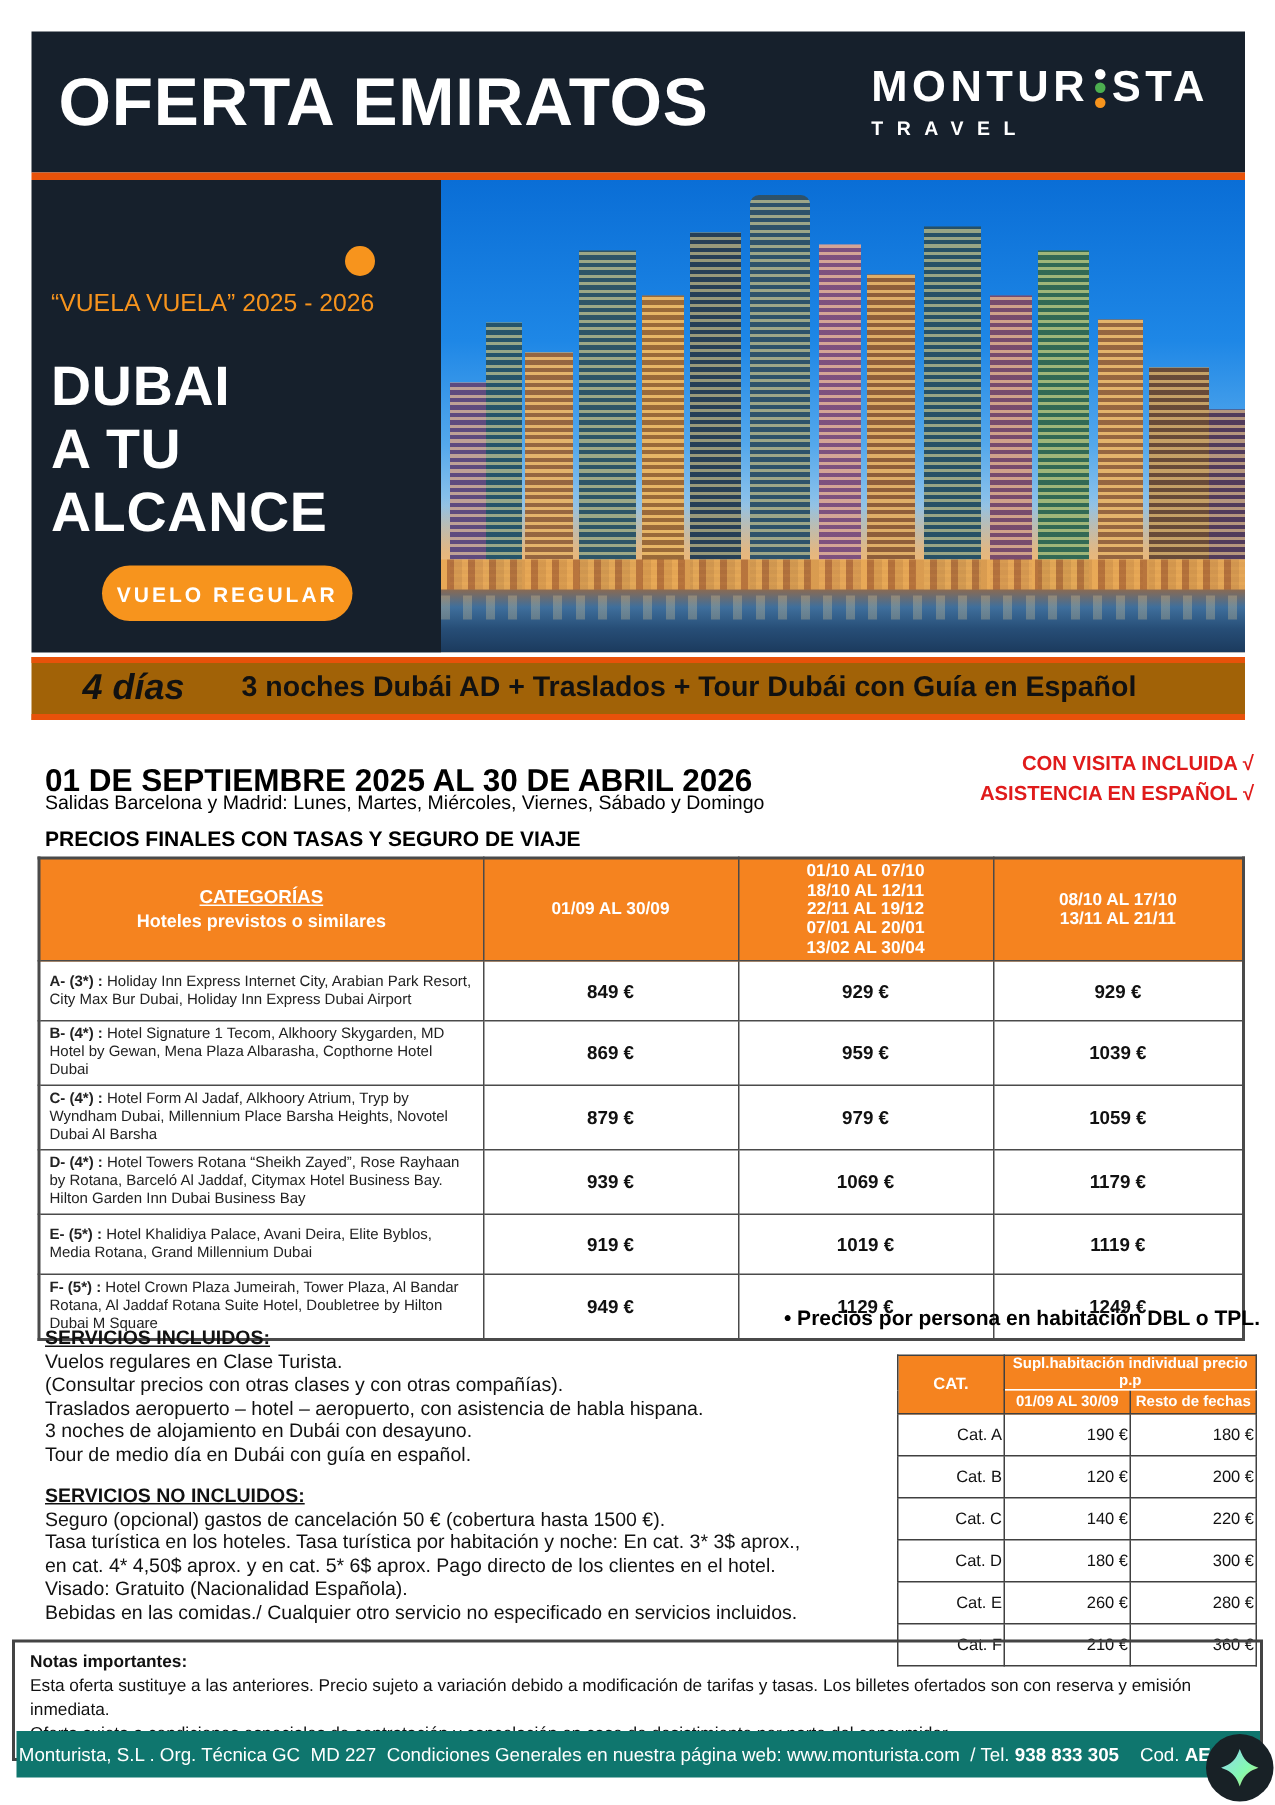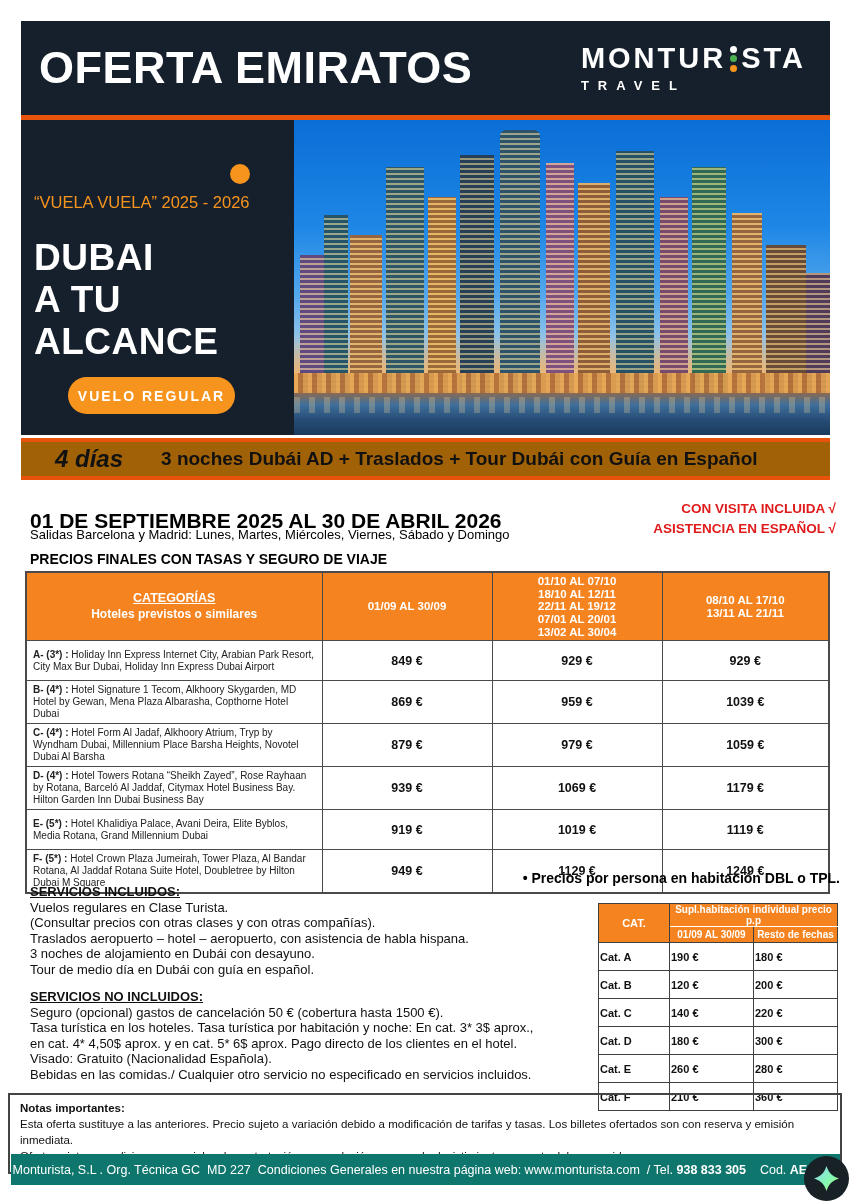--- a/index.html
+++ b/index.html
@@ -105,21 +105,21 @@
   .svc-block2 { margin-top:12px; }
 
   
   .suppl { position:absolute; left:598px; top:903px; width:240px; border-collapse:collapse;
            border:1px solid #333; table-layout:fixed; }
   .suppl th, .suppl td { border:1px solid #404040; }
   .suppl thead th { background:#f5831f; color:#fff; font-weight:bold; padding:0; }
   .suppl th.cat-h { font-size:11px; width:70px; }
   .suppl th.span-h { font-size:10px; height:15px; border-bottom:1px solid #fff; }
   .suppl th.sub-h { font-size:10px; height:15px; border-left:1px solid #fff; }
-  .suppl td { text-align:left; font-weight:bold; font-size:11px; color:#111; height:25px; }
+  .suppl td { text-align:right; font-weight:normal; font-size:11px; color:#111; height:25px; }
 
   
   .notes-box { position:absolute; left:8px; top:1093px; width:834px; box-sizing:border-box;
                border:2px solid #444; padding:5px 10px 8px; font-size:11.5px; line-height:1.4; color:#111; }
   .notes-heading { font-weight:bold; }
   .footer-bar { position:absolute; left:11px; top:1154px; width:829px; height:31px; background:#0f766e;
                 color:#fff; display:flex; align-items:center; justify-content:center; font-size:12.5px; }
   .footer-bar span { white-space:pre; }
   .footer-bar .b { font-weight:bold; }
 

